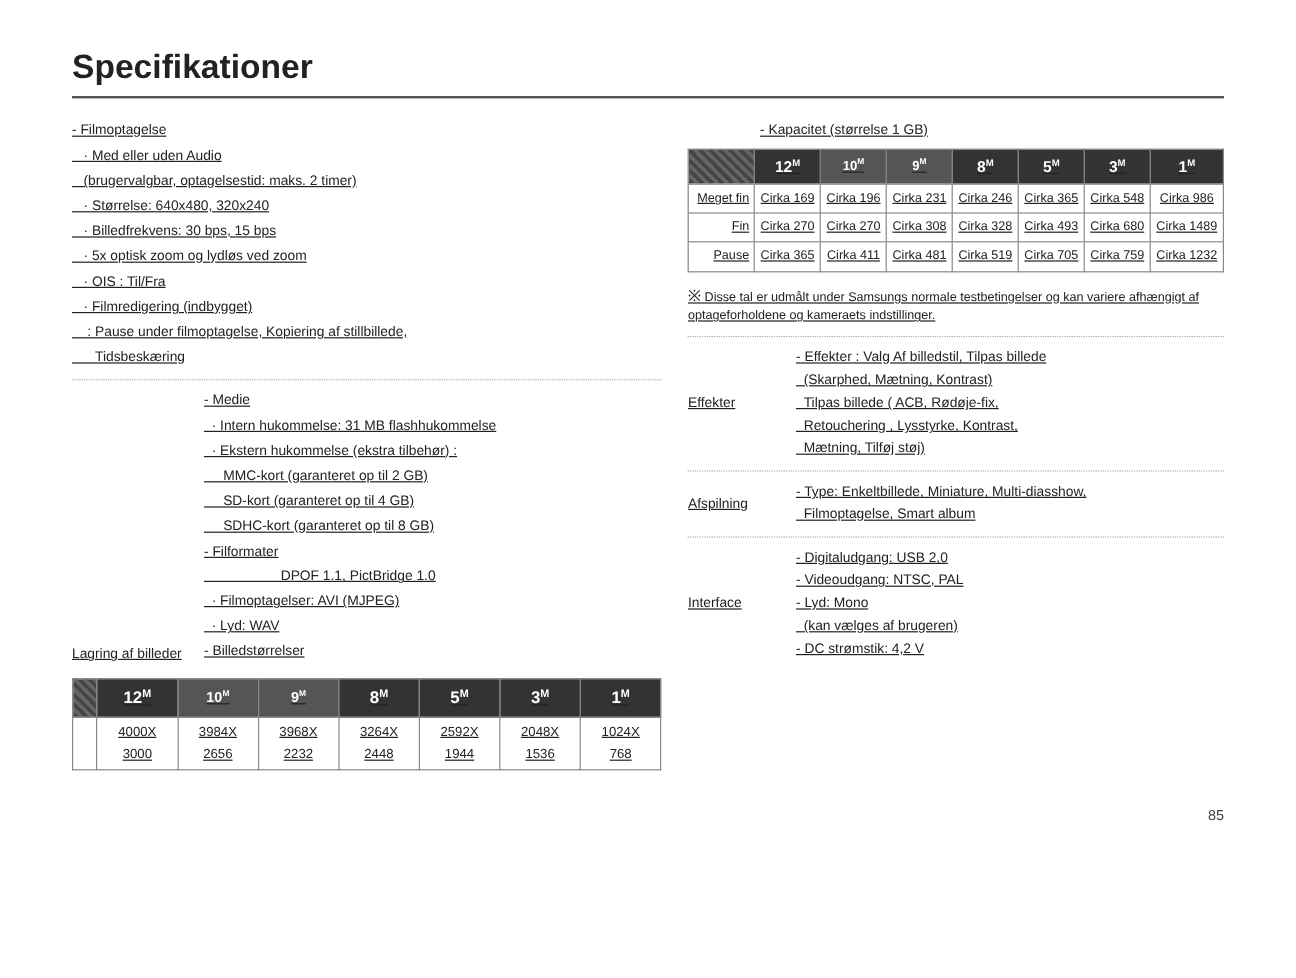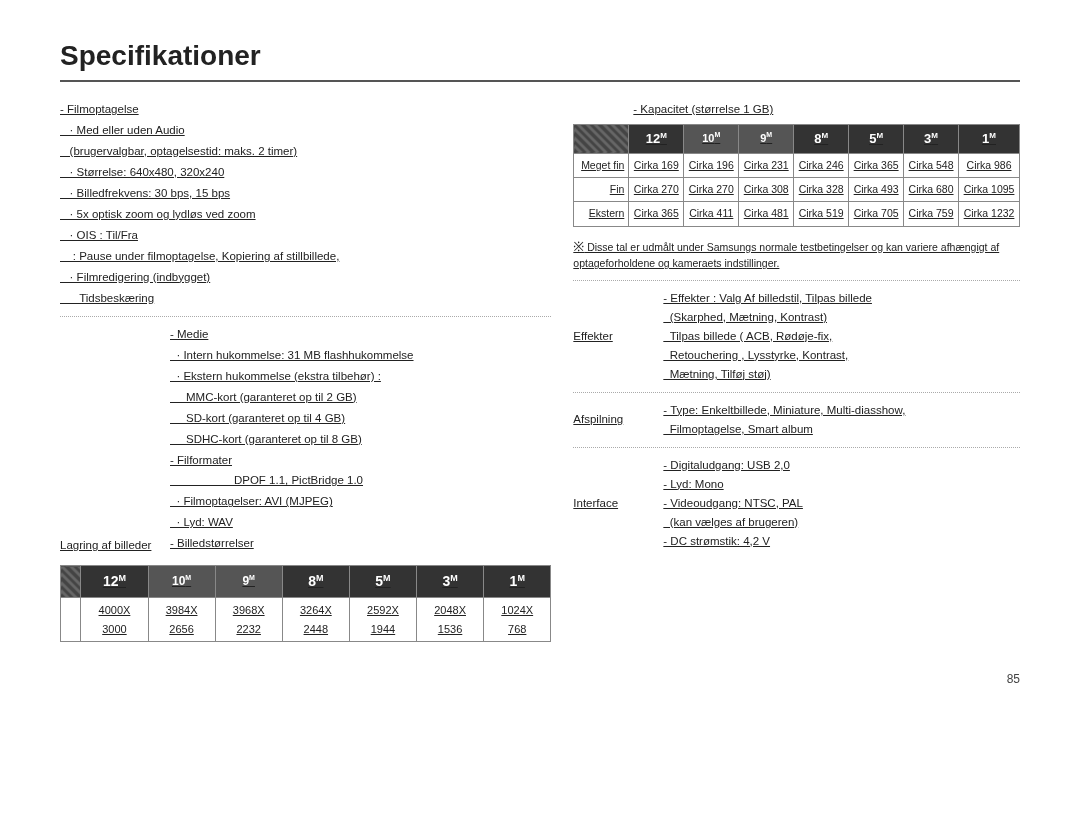--- a/index.html
+++ b/index.html
@@ -162,22 +162,22 @@
   <div class="left-col">
 
     <div>
       <p>- Filmoptagelse</p>
       <p>&nbsp;&nbsp;&nbsp;· Med eller uden Audio</p>
       <p>&nbsp;&nbsp;&nbsp;(brugervalgbar, optagelsestid: maks. 2 timer)</p>
       <p>&nbsp;&nbsp;&nbsp;· Størrelse: 640x480, 320x240</p>
       <p>&nbsp;&nbsp;&nbsp;· Billedfrekvens: 30 bps, 15 bps</p>
       <p>&nbsp;&nbsp;&nbsp;· 5x optisk zoom og lydløs ved zoom</p>
       <p>&nbsp;&nbsp;&nbsp;· OIS : Til/Fra</p>
+      <p>&nbsp;&nbsp;&nbsp;· Filmredigering (indbygget)</p>
       <p>&nbsp;&nbsp;&nbsp;&nbsp;: Pause under filmoptagelse, Kopiering af stillbillede,</p>
-      <p>&nbsp;&nbsp;&nbsp;· Filmredigering (indbygget)</p>
       <p>&nbsp;&nbsp;&nbsp;&nbsp;&nbsp;&nbsp;Tidsbeskæring</p>
     </div>
 
     <hr class="dotted-line">
 
     <div class="section-label">
       <span class="label">Lagring af billeder</span>
       <div>
         <p>- Medie</p>
         <p>&nbsp;&nbsp;· Intern hukommelse: 31 MB flashhukommelse</p>
@@ -251,24 +251,24 @@
           <td>Cirka 986</td>
         </tr>
         <tr>
           <td>Fin</td>
           <td>Cirka 270</td>
           <td>Cirka 270</td>
           <td>Cirka 308</td>
           <td>Cirka 328</td>
           <td>Cirka 493</td>
           <td>Cirka 680</td>
-          <td>Cirka 1095</td>
-        </tr>
-        <tr>
-          <td>Ekstern</td>
+          <td>Cirka 1489</td>
+        </tr>
+        <tr>
+          <td>Pause</td>
           <td>Cirka 365</td>
           <td>Cirka 411</td>
           <td>Cirka 481</td>
           <td>Cirka 519</td>
           <td>Cirka 705</td>
           <td>Cirka 759</td>
           <td>Cirka 1232</td>
         </tr>
       </tbody>
     </table>
@@ -299,22 +299,22 @@
         <p>&nbsp;&nbsp;Filmoptagelse, Smart album</p>
       </div>
     </div>
 
     <hr class="dotted-line">
 
     <div class="right-row">
       <span class="rl">Interface</span>
       <div class="rc">
         <p>- Digitaludgang: USB 2,0</p>
+        <p>- Videoudgang: NTSC, PAL</p>
         <p>- Lyd: Mono</p>
-        <p>- Videoudgang: NTSC, PAL</p>
         <p>&nbsp;&nbsp;(kan vælges af brugeren)</p>
         <p>- DC strømstik: 4,2 V</p>
       </div>
     </div>
 
   </div>
 </div>
 
 <div class="page-number">85</div>
 

